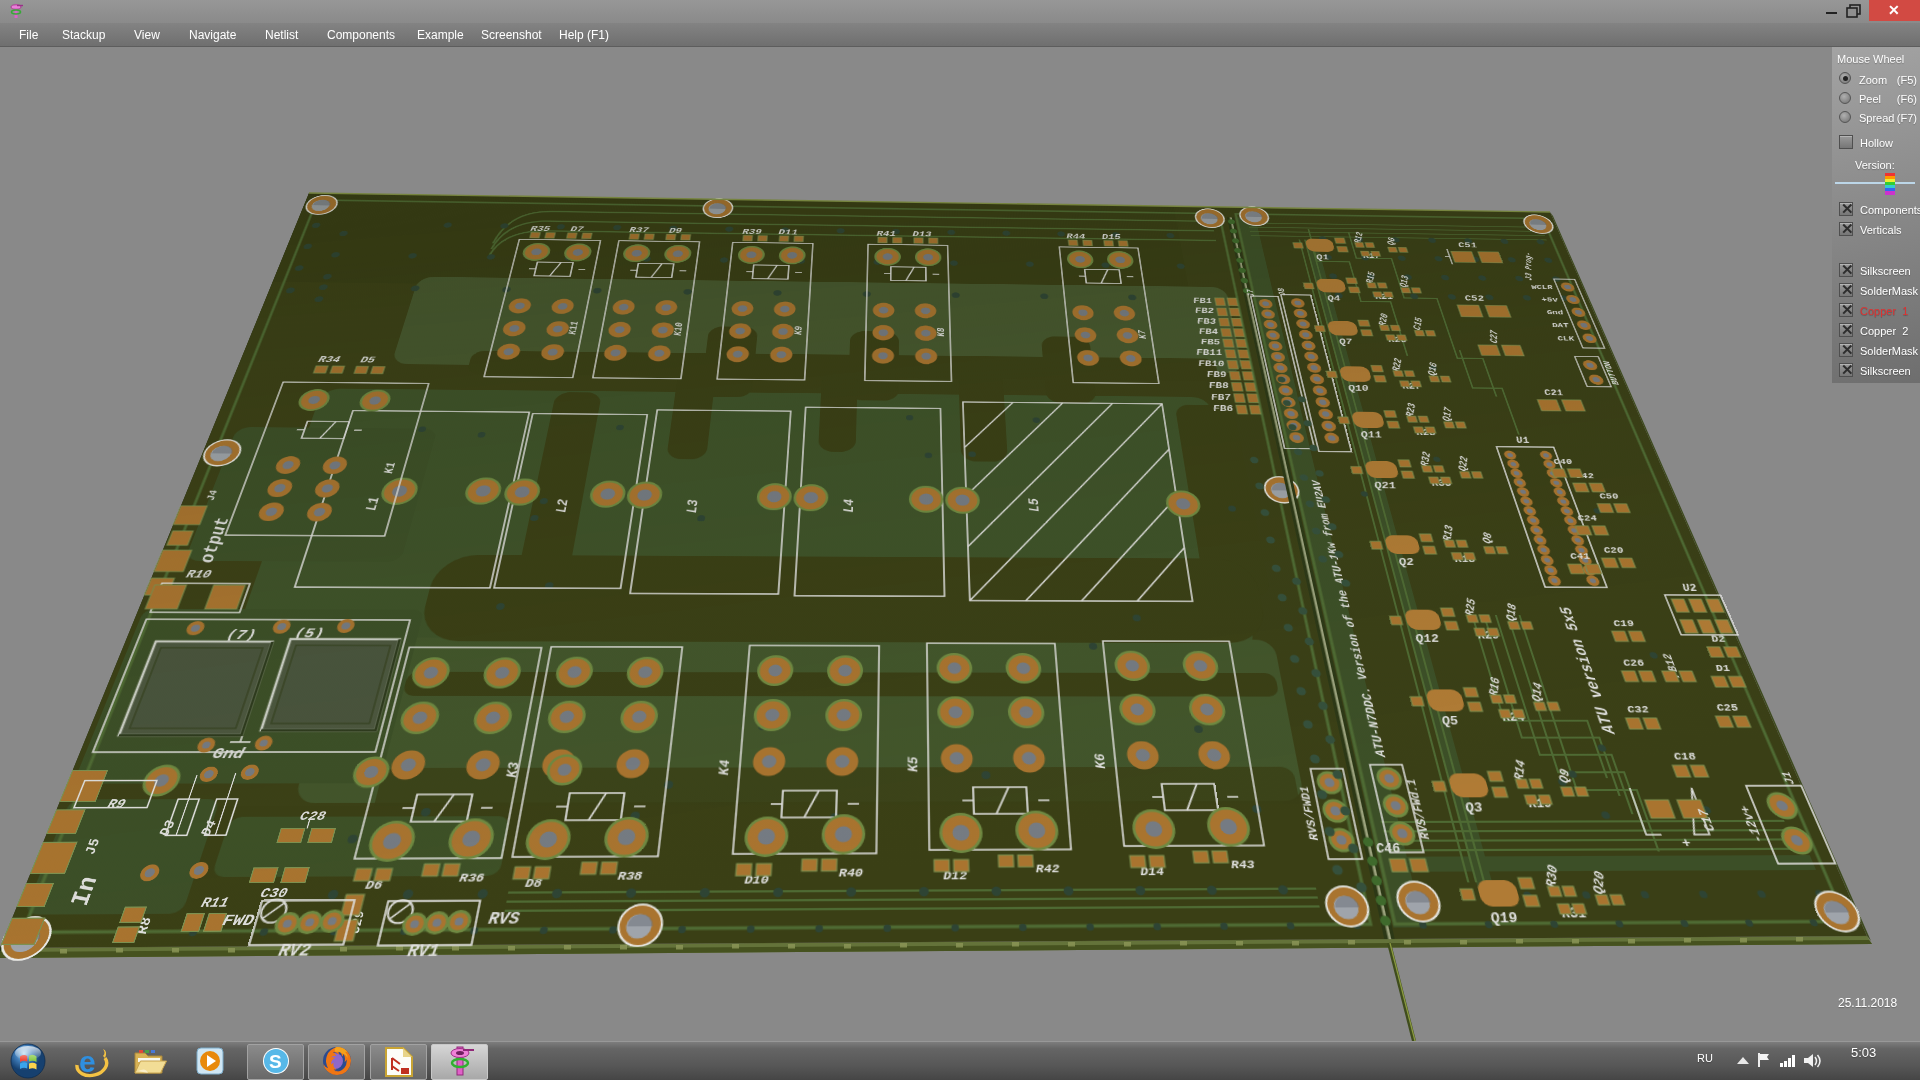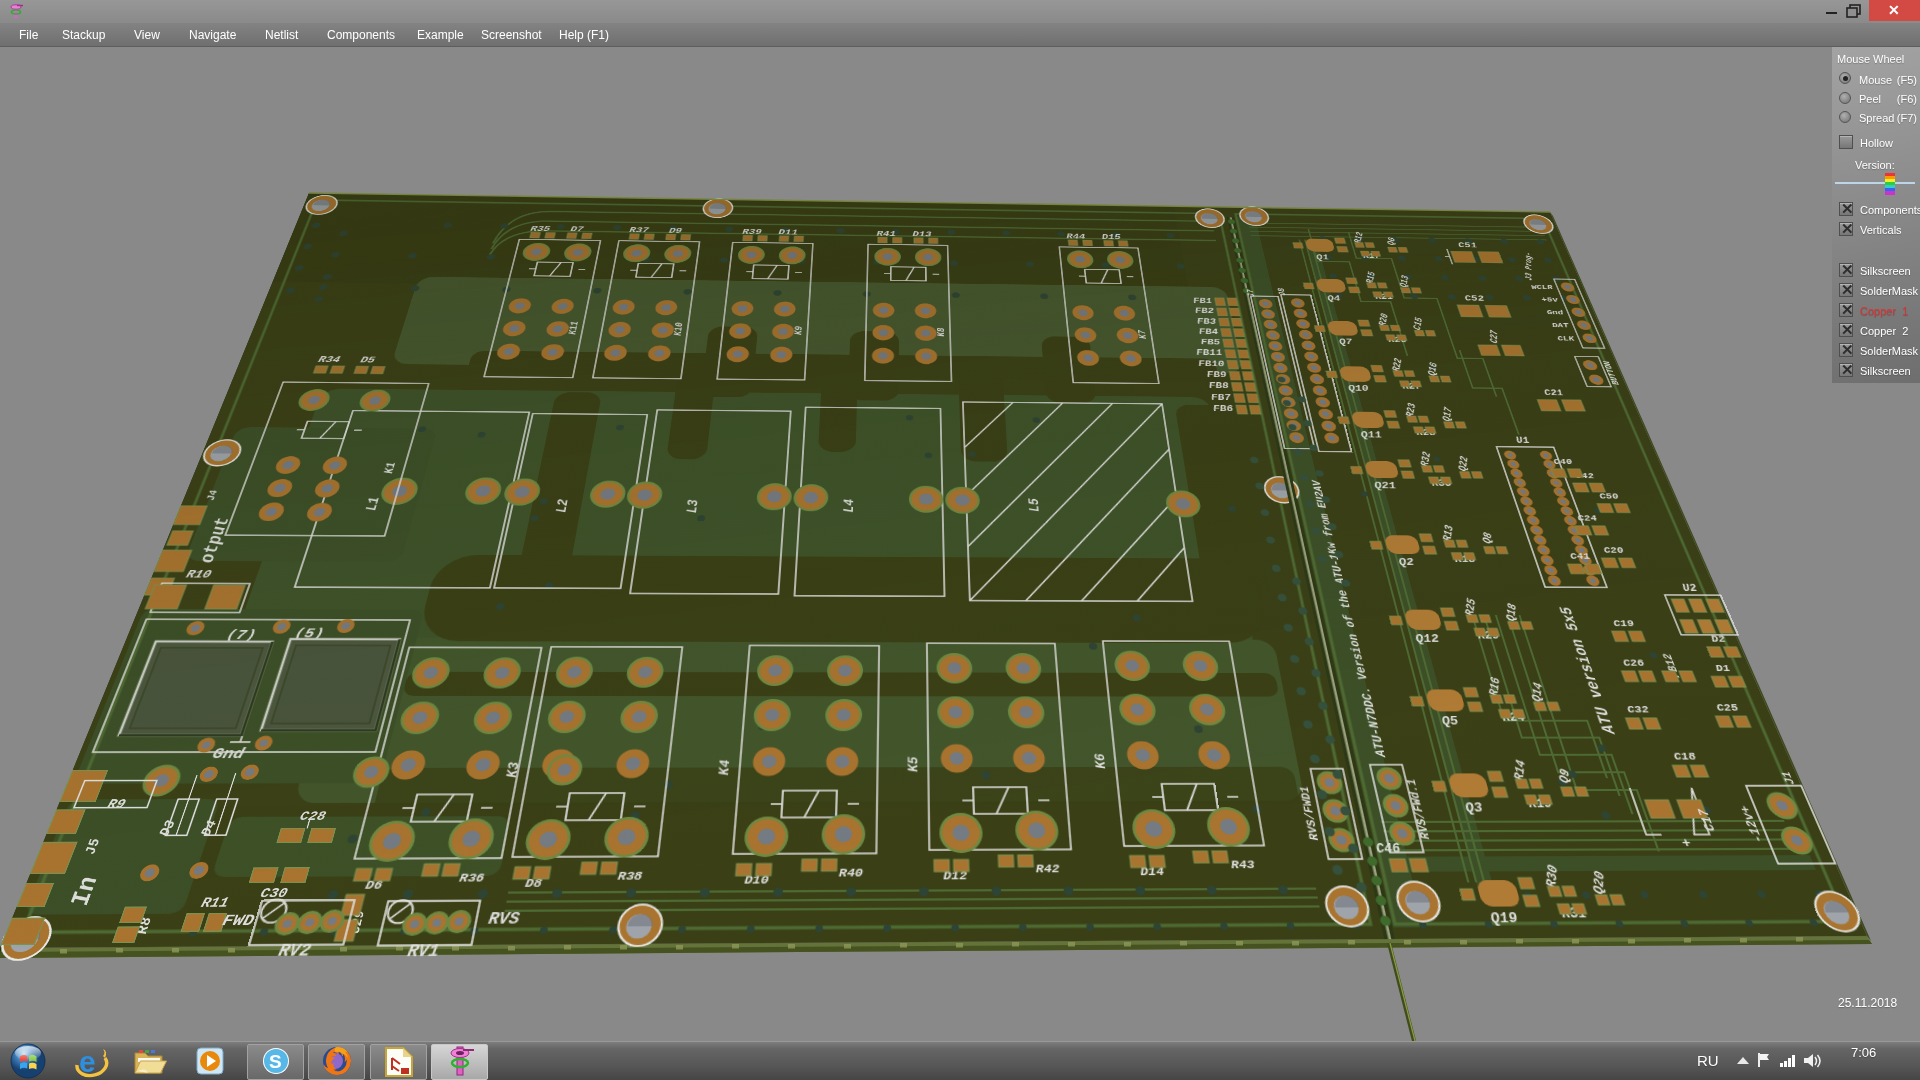--- a/index.html
+++ b/index.html
@@ -1320,21 +1320,21 @@
     <span style="left:327px">Components</span>
   <span style="left:417px">Example</span>
     <span style="left:481px">Screenshot</span>
     <span style="left:559px">Help (F1)</span>
 </div>
 
 <div id="panel">
   <div class="lab" style="left:5px;top:6px">Mouse Wheel</div>
   <div class="rad" style="left:7px;top:25px"></div>
     <div style="position:absolute;left:11px;top:29px;width:5px;height:5px;border-radius:50%;background:#222"></div>
-  <div class="lab" style="left:27px;top:27px">Mouse</div>
+  <div class="lab" style="left:27px;top:27px">Zoom</div>
     <div class="lab" style="right:3px;top:27px">(F5)</div>
   <div class="rad" style="left:7px;top:45px"></div>
   <div class="lab" style="left:27px;top:46px">Peel</div>
     <div class="lab" style="right:3px;top:46px">(F6)</div>
   <div class="rad" style="left:7px;top:64px"></div>
   <div class="lab" style="left:27px;top:65px">Spread</div>
     <div class="lab" style="right:3px;top:65px">(F7)</div>
   <div class="cb" style="left:7px;top:88px"></div>
   <div class="lab" style="left:28px;top:90px">Hollow</div>
   <div class="lab" style="left:23px;top:112px">Version:</div>
@@ -1427,32 +1427,32 @@
     <rect x="17" y="22" width="8" height="6" fill="#c03020"></rect>
   </svg>
   <div class="btn" style="left:431px;background:linear-gradient(#d6d6d6,#a8a8a8);border-color:#c8c8c8"></div>
   <svg width="32" height="34" style="position:absolute;left:444px;top:1044px">
     <rect x="13" y="3" width="6" height="28" fill="#e060c8" stroke="#902878" stroke-width="1"></rect>
     <ellipse cx="16" cy="9" rx="9" ry="4.5" fill="#f080d8" stroke="#a03088"></ellipse>
     <ellipse cx="16" cy="9" rx="4" ry="2" fill="#702060"></ellipse>
     <ellipse cx="16" cy="19" rx="8" ry="4" fill="none" stroke="#30b030" stroke-width="2.5"></ellipse>
     <line x1="19" y1="6" x2="30" y2="6" stroke="#902878" stroke-width="2"></line>
   </svg>
-  <div class="lab" style="left:1697px;top:1052px;color:#fff;font-size:15px;position:absolute">RU</div>
+  <div class="lab" style="left:1697px;top:1052px;color:#fff;font-size:11px;position:absolute">RU</div>
   <svg width="14" height="10" style="position:absolute;left:1736px;top:1056px">
       <path d="M7 1 L13 8 H1 z" fill="#e8e8e8"></path>
     </svg>
   <svg width="16" height="16" style="position:absolute;left:1757px;top:1052px">
     <line x1="2" y1="1" x2="2" y2="15" stroke="#eee" stroke-width="2"></line>
     <path d="M3 2 h9 l-2 3 2 3 h-9 z" fill="#f4f4f4"></path>
   </svg>
   <svg width="17" height="14" style="position:absolute;left:1780px;top:1054px">
     <rect x="0" y="9" width="3" height="4" fill="#fff"></rect>
       <rect x="4" y="7" width="3" height="6" fill="#fff"></rect>
     <rect x="8" y="4" width="3" height="9" fill="#fff"></rect>
       <rect x="12" y="1" width="3" height="12" fill="#fff"></rect>
   </svg>
   <svg width="18" height="16" style="position:absolute;left:1803px;top:1053px">
     <path d="M1 5 h4 l5 -4 v13 l-5 -4 h-4 z" fill="#f0f0f0"></path>
     <path d="M12 4 q 3 4 0 8 M14.5 2 q 5 6 0 12" stroke="#f0f0f0" stroke-width="1.5" fill="none"></path>
   </svg>
-  <div class="lab" style="left:1851px;top:1045px;color:#fff;font-size:13px;position:absolute">7:06</div>
+  <div class="lab" style="left:1851px;top:1045px;color:#fff;font-size:13px;position:absolute">5:03</div>
   <div class="lab" style="left:1838px;top:996px;color:#fff;font-size:12px;position:absolute">25.11.2018</div>
 </div>
 </body></html>

